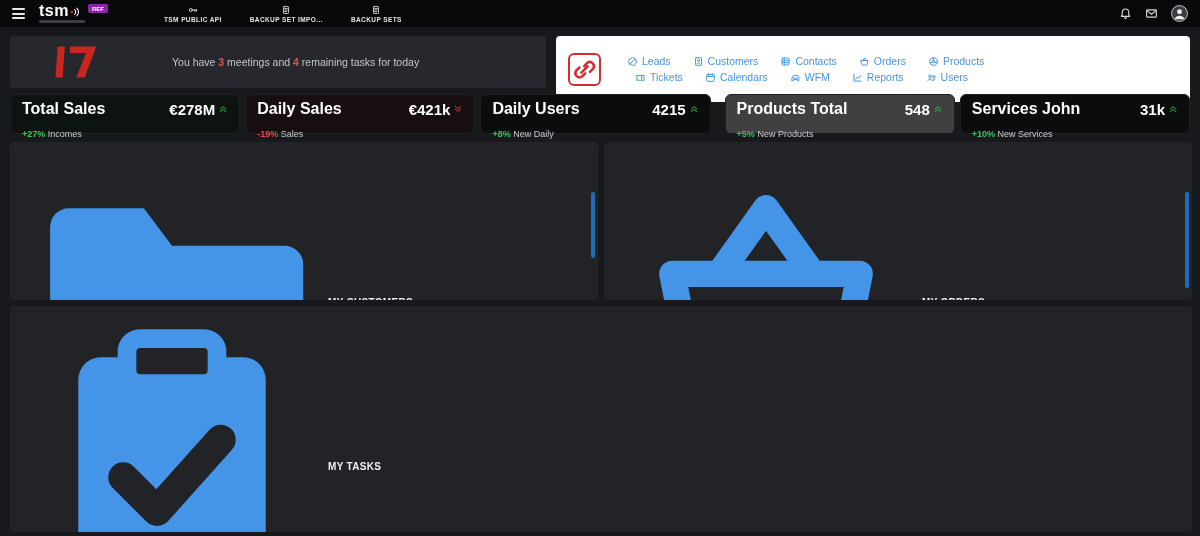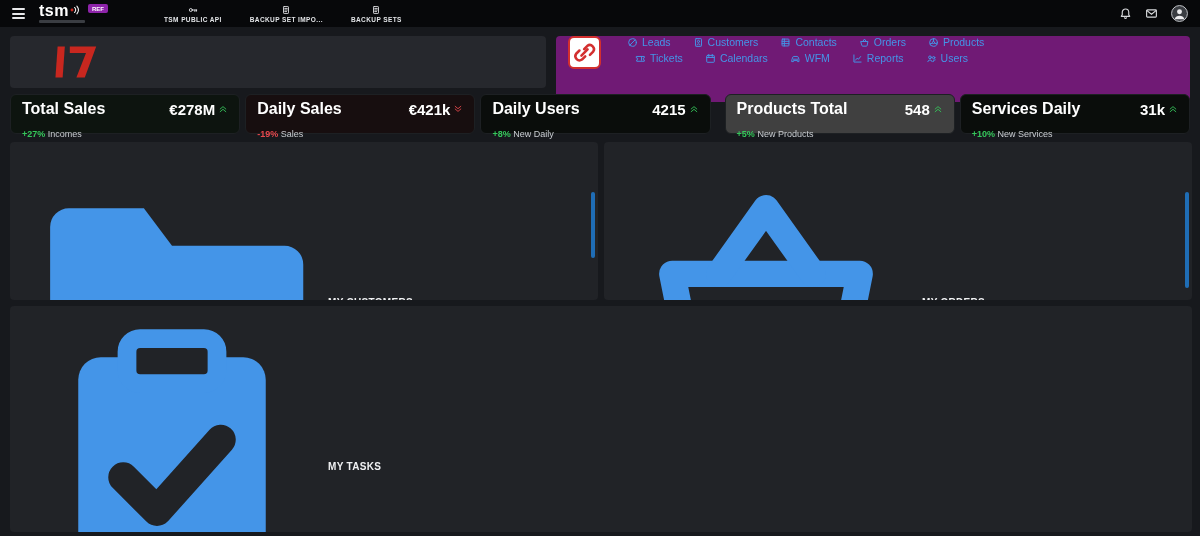--- a/index.html
+++ b/index.html
@@ -7,21 +7,21 @@
   .screen { position:relative; width:1200px; height:536px; background:#17191d;
             font-family:"Liberation Sans", sans-serif; overflow:hidden; }
 
   
   .topbar { position:absolute; left:0; top:0; width:1200px; height:27px; background:#07080a;
             display:flex; align-items:center; padding:0 12px; }
   .hamburger { display:flex; flex-direction:column; gap:2.5px; cursor:pointer; }
   .hamburger span { width:13px; height:2px; background:#e8e9eb; border-radius:1px; }
   .brand { display:flex; align-items:flex-start; margin-left:14px; cursor:pointer; }
   .brand-core { display:flex; flex-direction:column; }
-  .brand-row { display:flex; align-items:flex-start; }
+  .brand-row { display:flex; align-items:flex-end; }
   .brand-text { font-size:16px; font-weight:bold; color:#fff; letter-spacing:.5px; line-height:14px; }
   .brand-waves { width:11px; height:12px; margin-left:1px; }
   .brand-sub { width:46px; height:3px; background:#3a3d42; margin-top:2px; border-radius:1px; }
   .ref-badge { background:#8e24aa; color:#fff; font-size:6px; font-weight:bold;
                padding:1.5px 4px; border-radius:2px; margin:0 0 0 3px; }
   .topnav { display:flex; gap:28px; margin-left:56px; }
   .nav-item { display:flex; flex-direction:column; align-items:center; gap:1px; color:#e2e4e7; cursor:pointer; }
   .nav-item svg { width:10px; height:10px; }
   .nav-label { font-size:6.5px; font-weight:bold; letter-spacing:.4px; white-space:nowrap; }
   .topbar-right { margin-left:auto; display:flex; align-items:center; gap:13px; color:#d6d8db; }
@@ -30,22 +30,22 @@
 
   
   .welcome { position:absolute; left:10px; top:36px; width:536px; height:52px; background:#26282d;
              border-radius:4px; display:flex; align-items:center; padding-left:38px; }
   .welcome-logo { width:58px; height:36px; }
   .welcome-texts { margin-left:66px; }
   .welcome-title { font-size:12px; font-weight:bold; color:#f2f3f5; margin-bottom:5px; }
   .welcome-sub { font-size:10.5px; color:#c3c7cc; }
   .welcome-sub .hl { color:#e5534b; font-weight:bold; }
 
-  .quicklinks { position:absolute; left:556px; top:36px; width:634px; height:66px; background:#701a75;
-                border-radius:4px; display:flex; padding:0 12px; }
+  .quicklinks { position:absolute; left:556px; top:36px; width:634px; height:66px; background:#ffffff;
+                border-radius:4px; display:flex; align-items:center; padding:0 12px; }
   .ql-badge { width:33px; height:33px; background:#fff; border:2px solid #d32f2f; border-radius:6px;
               display:flex; align-items:center; justify-content:center; color:#d32f2f; flex:none; }
   .ql-badge svg { width:17px; height:17px; }
   .ql-rows { display:flex; flex-direction:column; gap:4px; margin-left:26px; }
   .ql-row { display:flex; column-gap:22px; }
   .ql-row.second { margin-left:8px; }
   .ql-item { display:flex; align-items:center; gap:4px; color:#4495e8; font-size:10.5px; cursor:pointer; white-space:nowrap; }
   .ql-item svg { width:11px; height:11px; }
 
   
@@ -145,20 +145,27 @@
         </span>
     </div>
   </div>
 
   <div class="welcome">
     <svg class="welcome-logo" viewBox="0 0 40 30">
       <path d="M4 2h6v26H4z" fill="#c8271f" transform="skewX(-4)"></path>
       <path d="M14 2h22l-9.5 26h-7l8-20.5H14z" fill="#c8271f"></path>
     </svg>
     <div class="welcome-texts">
+      <div class="welcome-sub">
+        <span>You have</span>
+        <span class="hl">3</span>
+        <span>meetings and</span>
+        <span class="hl">4</span>
+        <span>remaining tasks for today</span>
+      </div>
     </div>
   </div>
 
   <div class="quicklinks">
     <div class="ql-badge" style="display: inline-block;">
         <svg viewBox="0 0 16 16" fill="none" stroke="currentColor" stroke-width="1.4" stroke-linecap="round" stroke-linejoin="round" style="width:100%;height:100%;display:block">
           <path d="M6.3 9.7 9.7 6.3M5.2 6.9 3.4 8.7a2.3 2.3 0 0 0 3.2 3.2l1.8-1.8M7.8 6.1l1.8-1.8a2.3 2.3 0 0 1 3.2 3.2L11 9.3"></path>
         </svg>
       </div>
     <div class="ql-rows" id="ql-rows">
@@ -315,21 +322,21 @@
               <svg viewBox="0 0 16 16" fill="none" stroke="currentColor" stroke-width="1.4" stroke-linecap="round" stroke-linejoin="round" style="width:100%;height:100%;display:block">
                 <path d="M3.5 8 8 4.2 12.5 8M3.5 12.3 8 8.5l4.5 3.8"></path>
               </svg>
             </span>
           </span>
         </div>
         <div class="kpi-sub"><span class="pct trend-up-c">+5%</span> <span class="lbl">New Products</span></div>
       </div>
       <div class="kpi" style="background: rgb(10, 13, 11);">
         <div class="kpi-top">
-          <span class="kpi-title">Services Daily</span>
+          <span class="kpi-title">Services John</span>
           <span class="kpi-value">
             <span class="v">31k</span>
             <span class="trend-up-c" style="width:10px;height:10px">
               <svg viewBox="0 0 16 16" fill="none" stroke="currentColor" stroke-width="1.4" stroke-linecap="round" stroke-linejoin="round" style="width:100%;height:100%;display:block">
                 <path d="M3.5 8 8 4.2 12.5 8M3.5 12.3 8 8.5l4.5 3.8"></path>
               </svg>
             </span>
           </span>
         </div>
         <div class="kpi-sub"><span class="pct trend-up-c">+10%</span> <span class="lbl">New Services</span></div>

